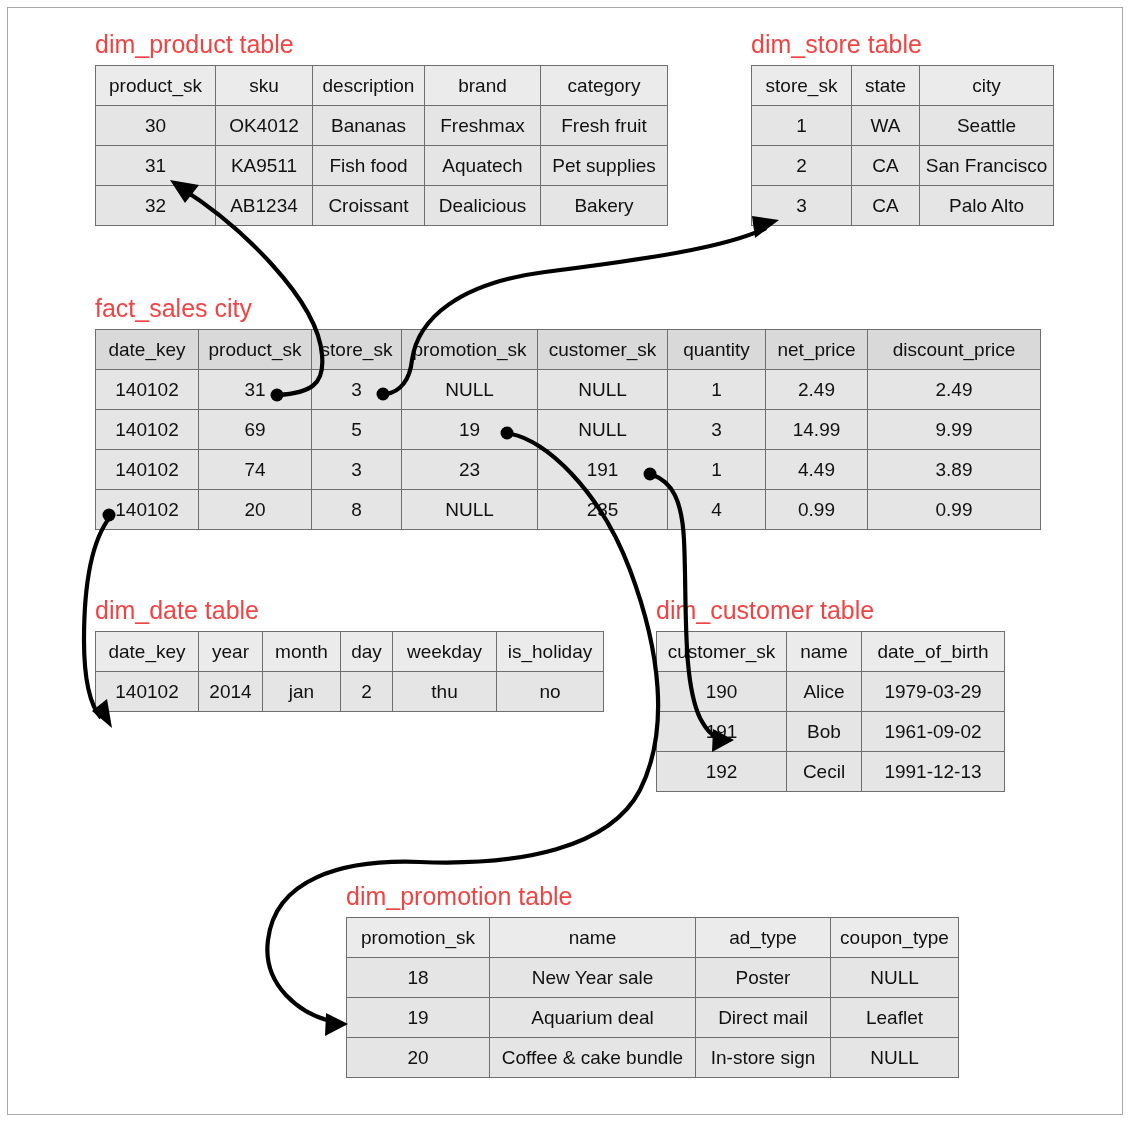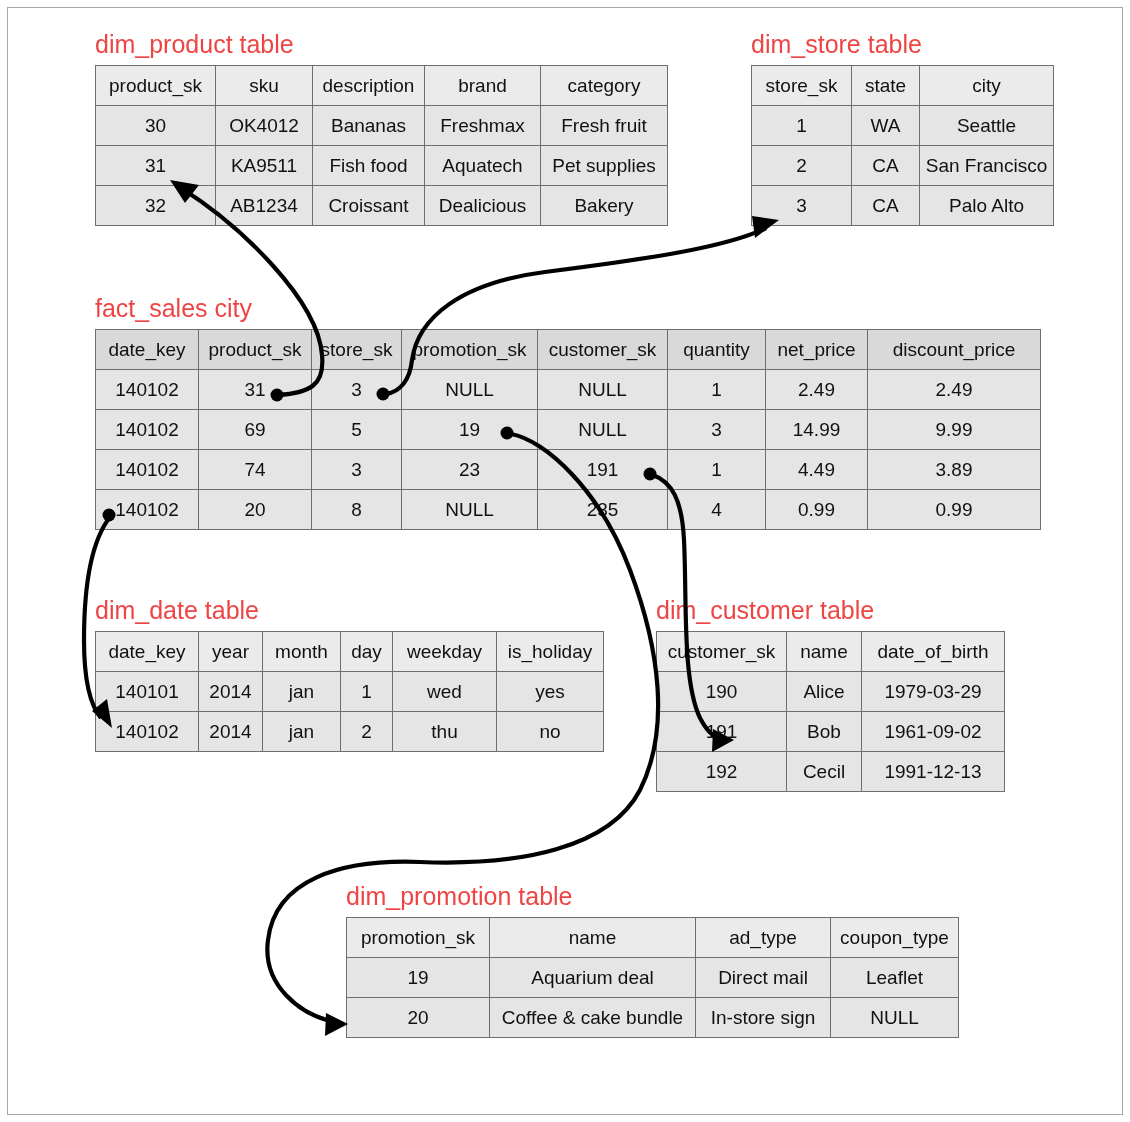--- a/index.html
+++ b/index.html
@@ -252,28 +252,20 @@
           <th>date_key</th>
           <th>year</th>
           <th>month</th>
           <th>day</th>
           <th>weekday</th>
           <th>is_holiday</th>
         </tr>
       </thead>
       <tbody>
         <tr>
-          <td>140101</td>
-          <td>2014</td>
-          <td>jan</td>
-          <td>1</td>
-          <td>wed</td>
-          <td>yes</td>
-        </tr>
-        <tr>
           <td>140102</td>
           <td>2014</td>
           <td>jan</td>
           <td>2</td>
           <td>thu</td>
           <td>no</td>
         </tr>
       </tbody>
     </table>
   </div>
@@ -325,20 +317,26 @@
       <thead>
         <tr>
           <th>promotion_sk</th>
           <th>name</th>
           <th>ad_type</th>
           <th>coupon_type</th>
         </tr>
       </thead>
       <tbody>
         <tr>
+          <td>18</td>
+          <td>New Year sale</td>
+          <td>Poster</td>
+          <td>NULL</td>
+        </tr>
+        <tr>
           <td>19</td>
           <td>Aquarium deal</td>
           <td>Direct mail</td>
           <td>Leaflet</td>
         </tr>
         <tr>
           <td>20</td>
           <td>Coffee &amp; cake bundle</td>
           <td>In-store sign</td>
           <td>NULL</td>

